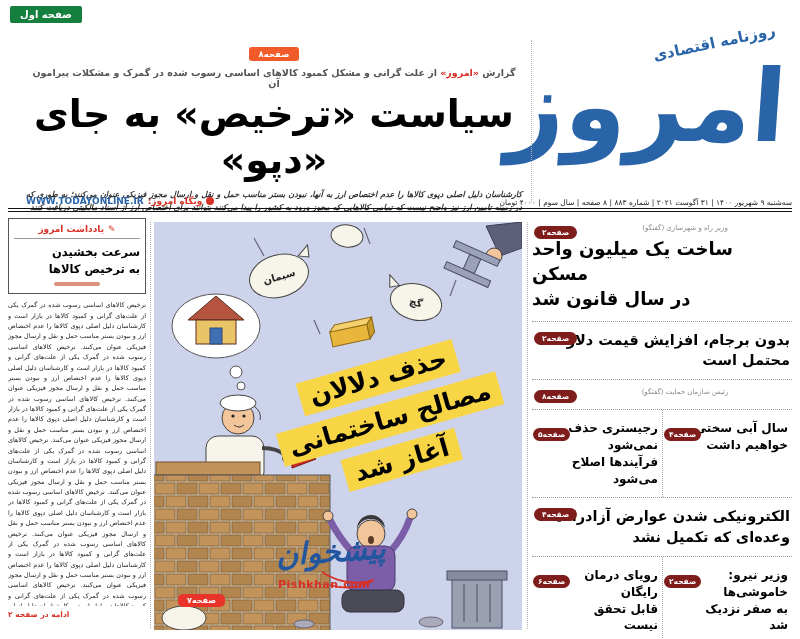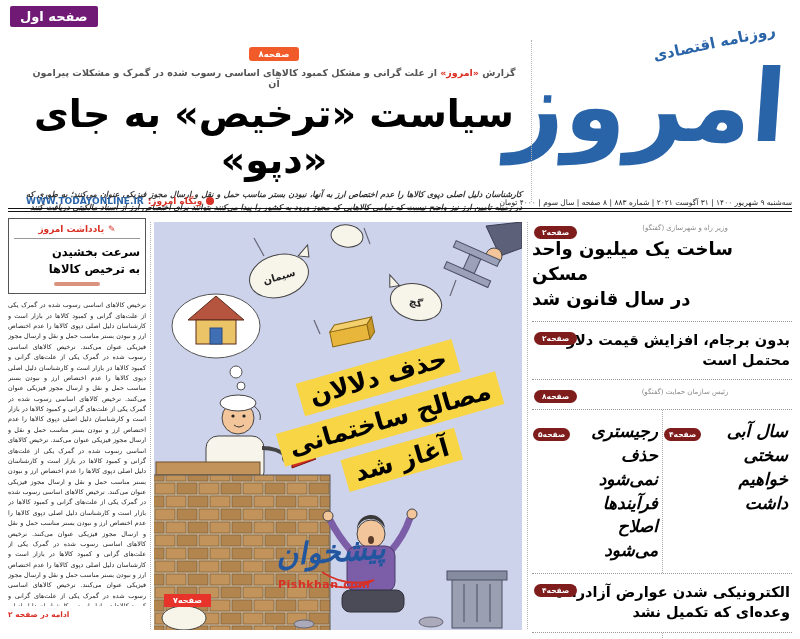--- a/index.html
+++ b/index.html
@@ -2,22 +2,22 @@
 <html dir="rtl" lang="fa"><head>
 <meta charset="utf-8">
 <style>
   * { margin:0; padding:0; box-sizing:border-box; }
   html,body { background:#e9e9e9; }
   body { font-family:"DejaVu Sans", sans-serif; }
   .page { position:relative; width:800px; height:639px; background:#fff; overflow:hidden;
           direction:rtl; margin:0 auto; }
 
   
-  .top-left-badge { position:absolute; top:6px; left:10px; background:#701a75; color:#fff;
-    font-size:13px; font-weight:bold; padding:3px 10px; border-radius:2px; }
+  .top-left-badge { position:absolute; top:6px; left:10px; background:#15803d; color:#fff;
+    font-size:10px; font-weight:bold; padding:3px 10px; border-radius:2px; }
   .masthead { position:absolute; top:0; right:8px; width:258px; height:200px; }
   .tagline { position:absolute; top:34px; right:16px; transform:rotate(-12deg);
     color:#2a64a8; font-size:15px; font-weight:bold; }
   .mast-title { position:absolute; top:52px; right:6px; width:246px; text-align:center;
     font-size:100px; font-weight:bold; color:#2a64a8; line-height:1.1; transform:skewX(-4deg); }
   .dateline { position:absolute; top:198px; right:8px; width:266px; font-size:7.5px;
     color:#222; text-align:center; white-space:nowrap; }
   .vsep-header { position:absolute; top:40px; height:162px; right:268px; border-right:1px dotted #b0b0b0; }
 
   .lead { position:absolute; top:42px; right:278px; left:26px; text-align:center; }
@@ -48,35 +48,35 @@
   .pill { position:absolute; left:2px; top:10px; background:#7f1d1d; color:#fff;
     font-size:7.5px; font-weight:bold; padding:2px 8px; border-radius:9px; white-space:nowrap; }
   .byline { font-size:7px; color:#888; text-align:center; margin-bottom:4px; padding-left:48px; }
   .ntitle { font-weight:bold; color:#000; text-align:right; line-height:1.4; white-space:pre-line;
     font-size:14.5px; }
   .ntitle.big { font-size:18px; text-align:left; padding-left:0; }
   .news-pair { display:flex; padding:0; }
   .pair-cell { position:relative; width:50%; padding:10px 4px 10px 30px; }
   .pair-cell:first-child { border-left:1px dotted #aaa; }
   .pair-cell .pill { top:18px; left:1px; padding:2px 5px; }
-  .pair-cell .ntitle { font-size:17px;font-style:italic; }
+  .pair-cell .ntitle { font-size:12px; }
 
   
   .cartoon { position:absolute; top:222px; right:278px; width:368px; height:408px; overflow:hidden; }
   .cartoon svg { position:absolute; top:0; left:0; }
   .caption { position:absolute; left:86px; top:128px; width:300px; transform:rotate(-16deg);
     text-align:center; z-index:2; }
   .caption-line { display:table; margin:9px auto; background:#f7d544; color:#000;
     font-size:25px; font-weight:bold; padding:0 10px; line-height:1.35; }
   .signature { position:absolute; left:122px; top:312px; z-index:2; color:#2257a0;
     font-size:30px; font-weight:bold; font-style:italic; transform:rotate(-4deg); }
   .cartoon-site { position:absolute; left:124px; top:356px; z-index:2; color:#d93025;
     font-size:11px; font-weight:bold; direction:ltr; letter-spacing:0.5px; }
-  .cartoon-badge { position:absolute; left:10px; top:372px; z-index:3; background:#e8332a;
-    color:#fff; font-size:8px; font-weight:bold; padding:2px 9px; border-radius:0; }
+  .cartoon-badge { position:absolute; left:24px; top:372px; z-index:3; background:#e8332a;
+    color:#fff; font-size:8px; font-weight:bold; padding:2px 9px; border-radius:5px; }
 
   
   .col-left { position:absolute; top:218px; left:8px; width:138px; height:414px; }
   .note-box { border:1.5px solid #555; padding:5px 5px 7px; background:#fff; }
   .note-head { display:flex; align-items:center; justify-content:center; gap:4px;
     color:#d93025; font-weight:bold; font-size:9px; padding-bottom:4px; border-bottom:1px solid #999; }
   .pencil-icon { font-size:9px; color:#d93025; }
   .note-title { font-size:11.5px; font-weight:bold; text-align:right; margin-top:5px;
     line-height:1.45; white-space:pre-line; color:#000; }
   .note-byline-bar { width:46px; height:4px; background:#d9937f; margin:5px auto 0; border-radius:2px; }

